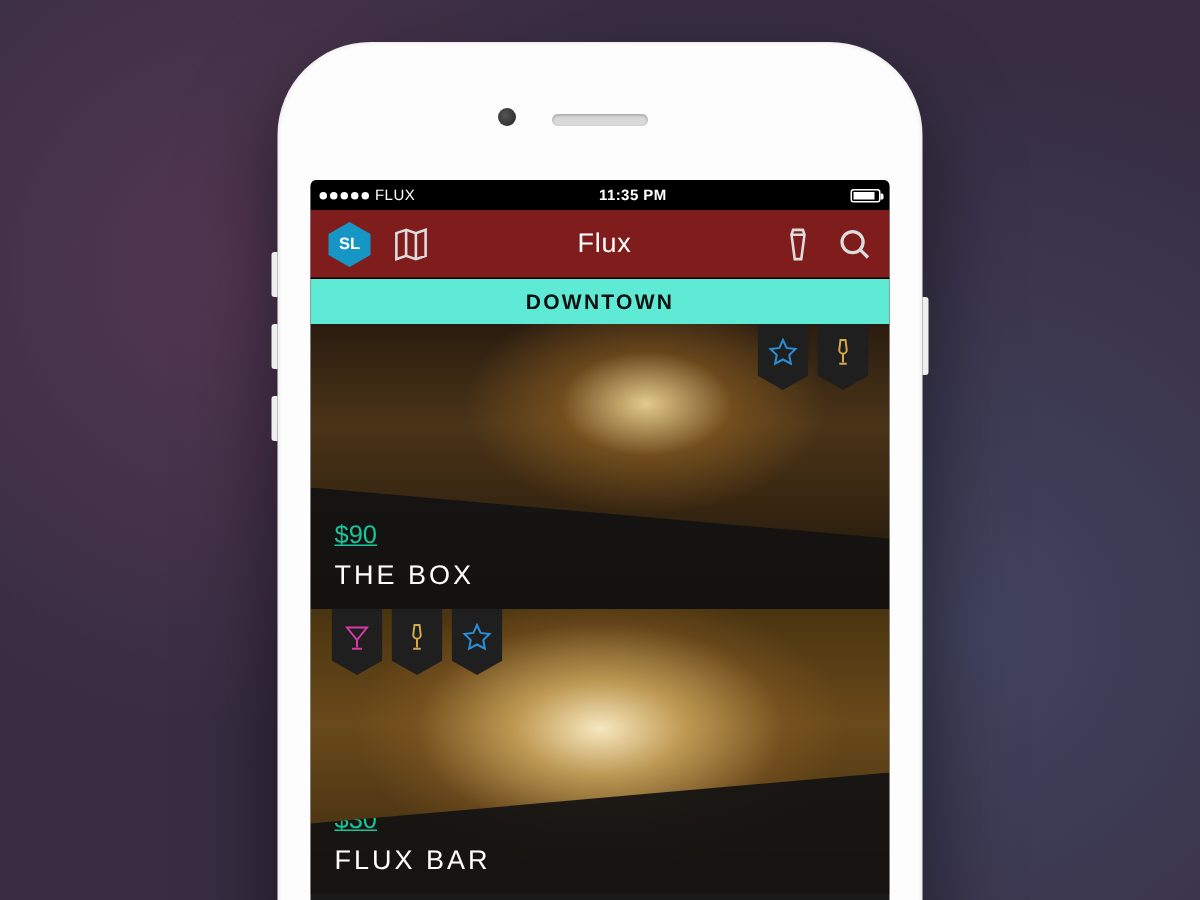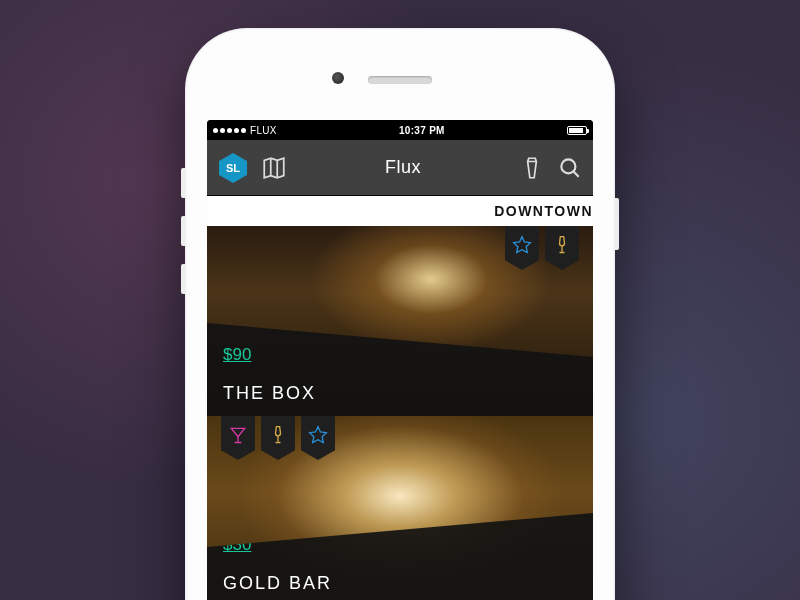--- a/index.html
+++ b/index.html
@@ -53,33 +53,33 @@
   .status .dots { display:flex; gap:2px; margin-right:4px; }
   .status .dots span { width:5px; height:5px; border-radius:50%; background:#fff; display:block; }
   .status .carrier { font-weight:500; }
   .status .time { flex:1; text-align:center; font-weight:600; }
   .status .batt { display:flex; align-items:center; gap:3px; }
   .status .batt .body { width:20px; height:9px; border:1px solid #fff; border-radius:2px; position:relative; }
   .status .batt .body::after { content:""; position:absolute; right:-3px; top:2px; width:2px; height:4px; background:#fff; border-radius:0 1px 1px 0;}
   .status .batt .fill { position:absolute; left:1px; top:1px; bottom:1px; width:80%; background:#fff; }
   
   .nav {
-    height:56px; background:#404040; display:flex; align-items:center; padding:0 10px; gap:12px;
+    height:46px; background:#7f1d1d; display:flex; align-items:center; padding:0 10px; gap:12px;
     border-bottom:1px solid #000;
   }
   .hex {
     width:32px; height:32px; position:relative; display:flex; align-items:center; justify-content:center;
     font-size:11px; font-weight:600; color:#fff;
   }
   .hex svg { position:absolute; inset:0; }
   .nav .title { flex:1; text-align:center; font-size:18px; font-weight:400; letter-spacing:0.5px; }
   .icon-btn { width:26px; height:26px; display:flex; align-items:center; justify-content:center; color:#eee; }
   
   .section-hdr {
-    background:#ffffff; color:#111; text-align:right; font-weight:700; font-size:14px;
+    background:#5eead4; color:#111; text-align:center; font-weight:700; font-size:14px;
     letter-spacing:1.5px; padding:7px 0;
   }
   
   .feed { position:relative; }
   .card { position:relative; overflow:hidden; }
   .card .photo { width:100%; display:block; }
   .card .photo.box {
     height:190px;
     background:
       radial-gradient(ellipse at 58% 28%, rgba(255,230,160,0.85) 0%, rgba(180,120,40,0.4) 18%, transparent 38%),
@@ -103,41 +103,41 @@
   }
   .ribbon svg { width:20px; height:20px; }
   
   .overlay {
     position:absolute; left:0; right:0; background:rgba(18,18,18,0.92);
     padding:14px 16px 12px 16px;
   }
   .overlay.bl { bottom:0; clip-path: polygon(0 0, 100% 34px, 100% 100%, 0 100%); padding-top:22px; }
   .overlay.br { bottom:0; clip-path: polygon(0 34px, 100% 0, 100% 100%, 0 100%); text-align:left; padding-top:22px; }
   .price { color:#17c79a; font-size:17px; font-weight:500;text-decoration:underline; }
-  .vname { font-size:18px; letter-spacing:2px; font-weight:500; margin-top:18px; }
+  .vname { font-size:18px; letter-spacing:2px; font-weight:500; margin-top:6px; }
   .tag { font-size:12px; color:#cfcfcf; margin-top:4px; font-weight:300; }
 </style>
 </head>
 <body>
 
 <div class="phone">
   <div class="camera"></div>
   <div class="speaker"></div>
   <div class="screen">
 
     <div class="status">
       <div class="dots">
         <span></span>
           <span></span>
           <span></span>
           <span></span>
           <span></span>
       </div>
       <span class="carrier">FLUX</span>
-      <span class="time">10:37 PM</span>
+      <span class="time">11:35 PM</span>
       <div class="batt">
         <div class="body">
             <div class="fill"></div>
           </div>
       </div>
     </div>
 
     <div class="nav">
       <div class="hex">
         <svg viewBox="0 0 32 32">
@@ -210,19 +210,19 @@
               </svg>
             </div>
             <div class="ribbon">
               <svg viewBox="0 0 24 24" fill="none" stroke="#2a8fd6" stroke-width="1.6">
                 <polygon points="12,2 14.9,8.3 22,9.2 17,14 18.3,21 12,17.6 5.7,21 7,14 2,9.2 9.1,8.3"></polygon>
               </svg>
             </div>
           </div>
           <div class="overlay br">
             <div class="price">$30</div>
-            <div class="vname">GOLD BAR</div>
+            <div class="vname">FLUX BAR</div>
           </div>
         </div>
       </div>
 
   </div>
 </div>
 
 </body></html>

